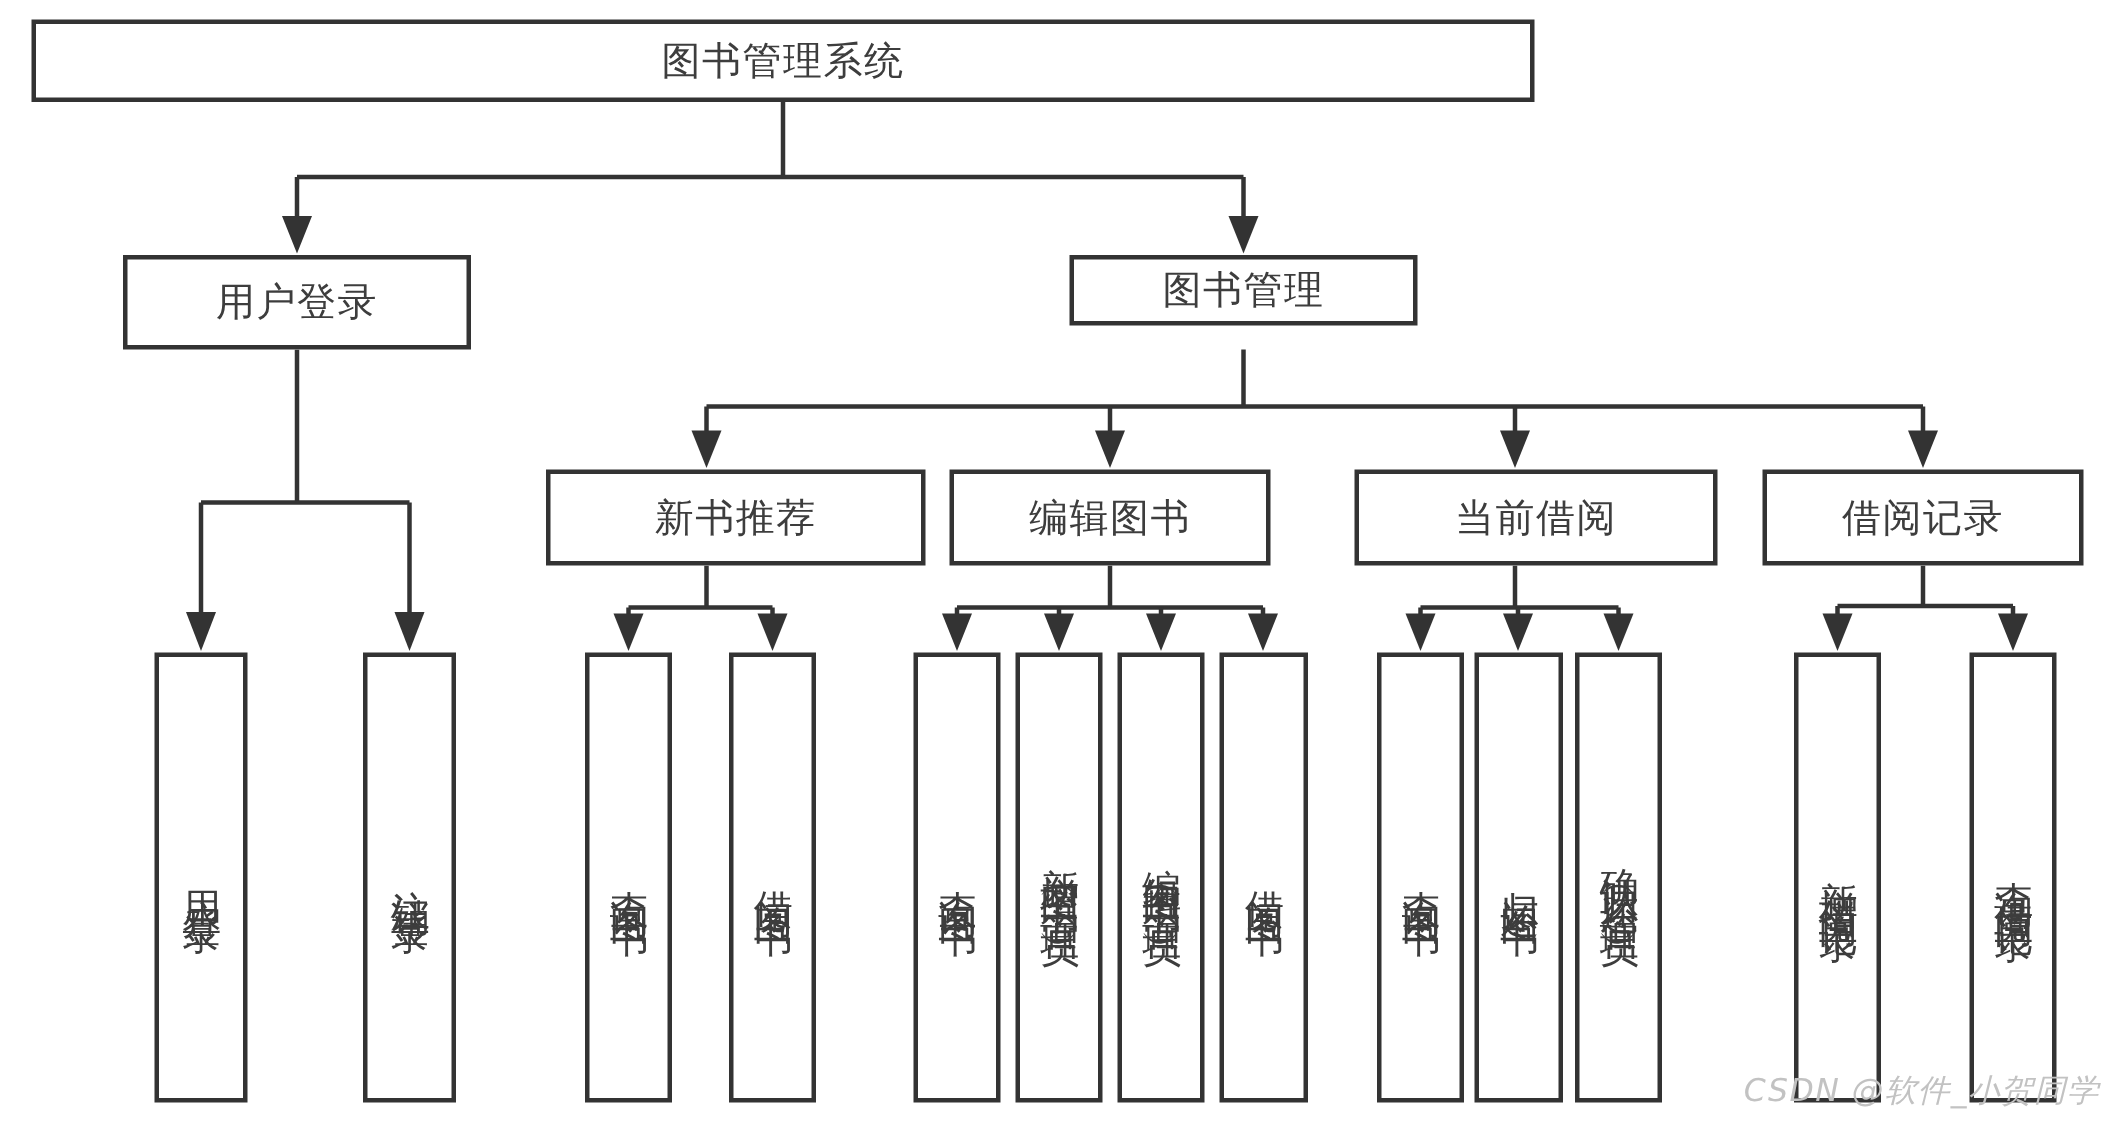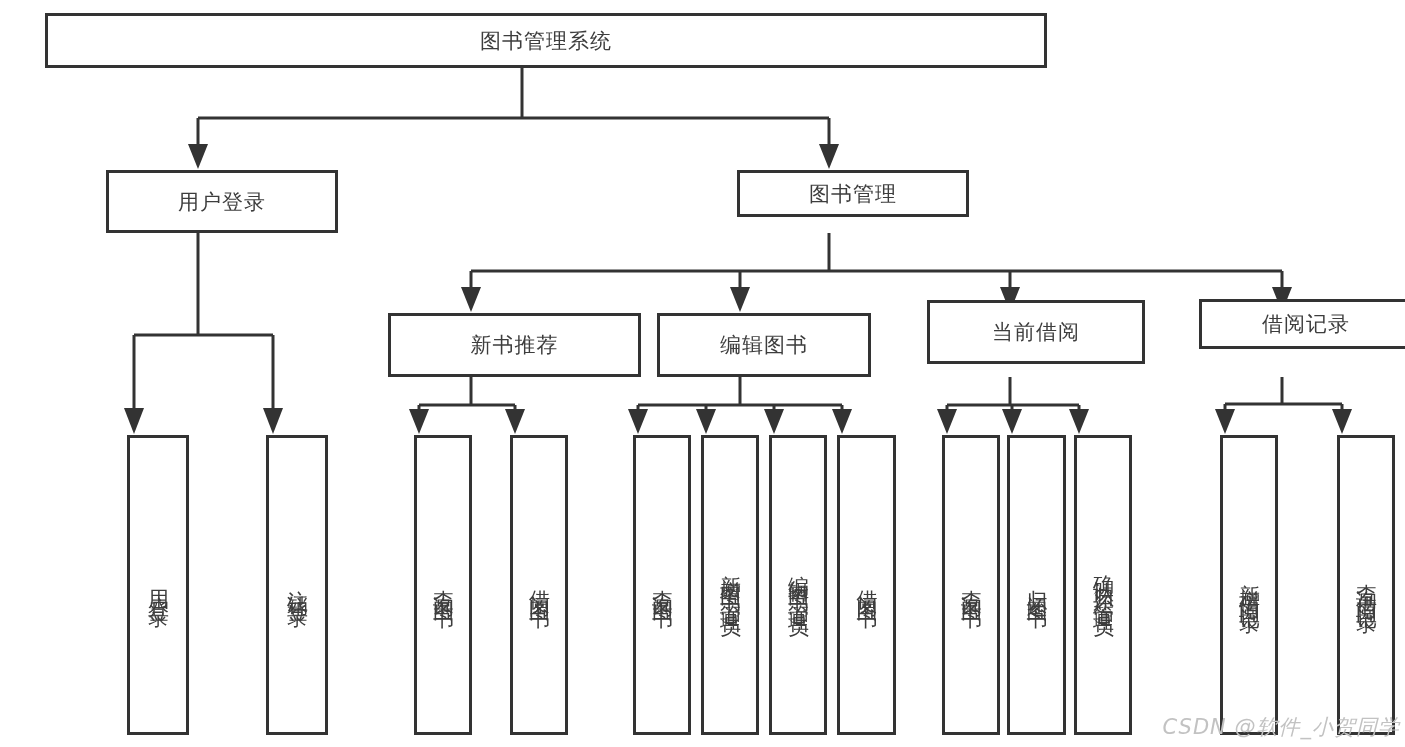--- a/index.html
+++ b/index.html
@@ -19,24 +19,23 @@
   .wires{position:absolute;left:0;top:0;z-index:1;}
   .wires line{stroke:var(--line,#333);stroke-width:3;fill:none;}
   .wires polygon{fill:var(--line,#333);stroke:none;}
   .node{
     position:absolute;
     box-sizing:border-box;
     border:3px solid var(--line,#333);
     background:var(--background,#fff);
     display:flex;align-items:center;justify-content:center;
     color:var(--text,#3d3d3d);
-    font-size:21px;
+    font-size:26px;
     z-index:2;
     text-align:center;
-    margin-left:24px;
   }
   .hnode span{letter-spacing:1px;}
   .vnode span{
     writing-mode:vertical-rl;
     text-orientation:mixed;
     letter-spacing:6px;
     line-height:1;
   }
   .watermark{
     position:absolute;
@@ -126,24 +125,24 @@
   <div class="node hnode" style="left:713px;top:170px;width:232px;height:47px">
     <span>图书管理</span>
   </div>
 
   <div class="node hnode" style="left:364px;top:313px;width:253px;height:64px">
     <span>新书推荐</span>
   </div>
   <div class="node hnode" style="left:633px;top:313px;width:214px;height:64px">
     <span>编辑图书</span>
   </div>
-  <div class="node hnode" style="left:903px;top:300px;width:218px;height:64px">
+  <div class="node hnode" style="left:903px;top:313px;width:242px;height:64px">
     <span>当前借阅</span>
   </div>
-  <div class="node hnode" style="left:1175px;top:299px;width:214px;height:50px">
+  <div class="node hnode" style="left:1175px;top:313px;width:214px;height:64px">
     <span>借阅记录</span>
   </div>
 
   <div class="node vnode" style="left:103px;top:435px;width:62px;height:300px">
     <span>用户登录</span>
   </div>
   <div class="node vnode" style="left:242px;top:435px;width:62px;height:300px">
     <span>注销登录</span>
   </div>
 

